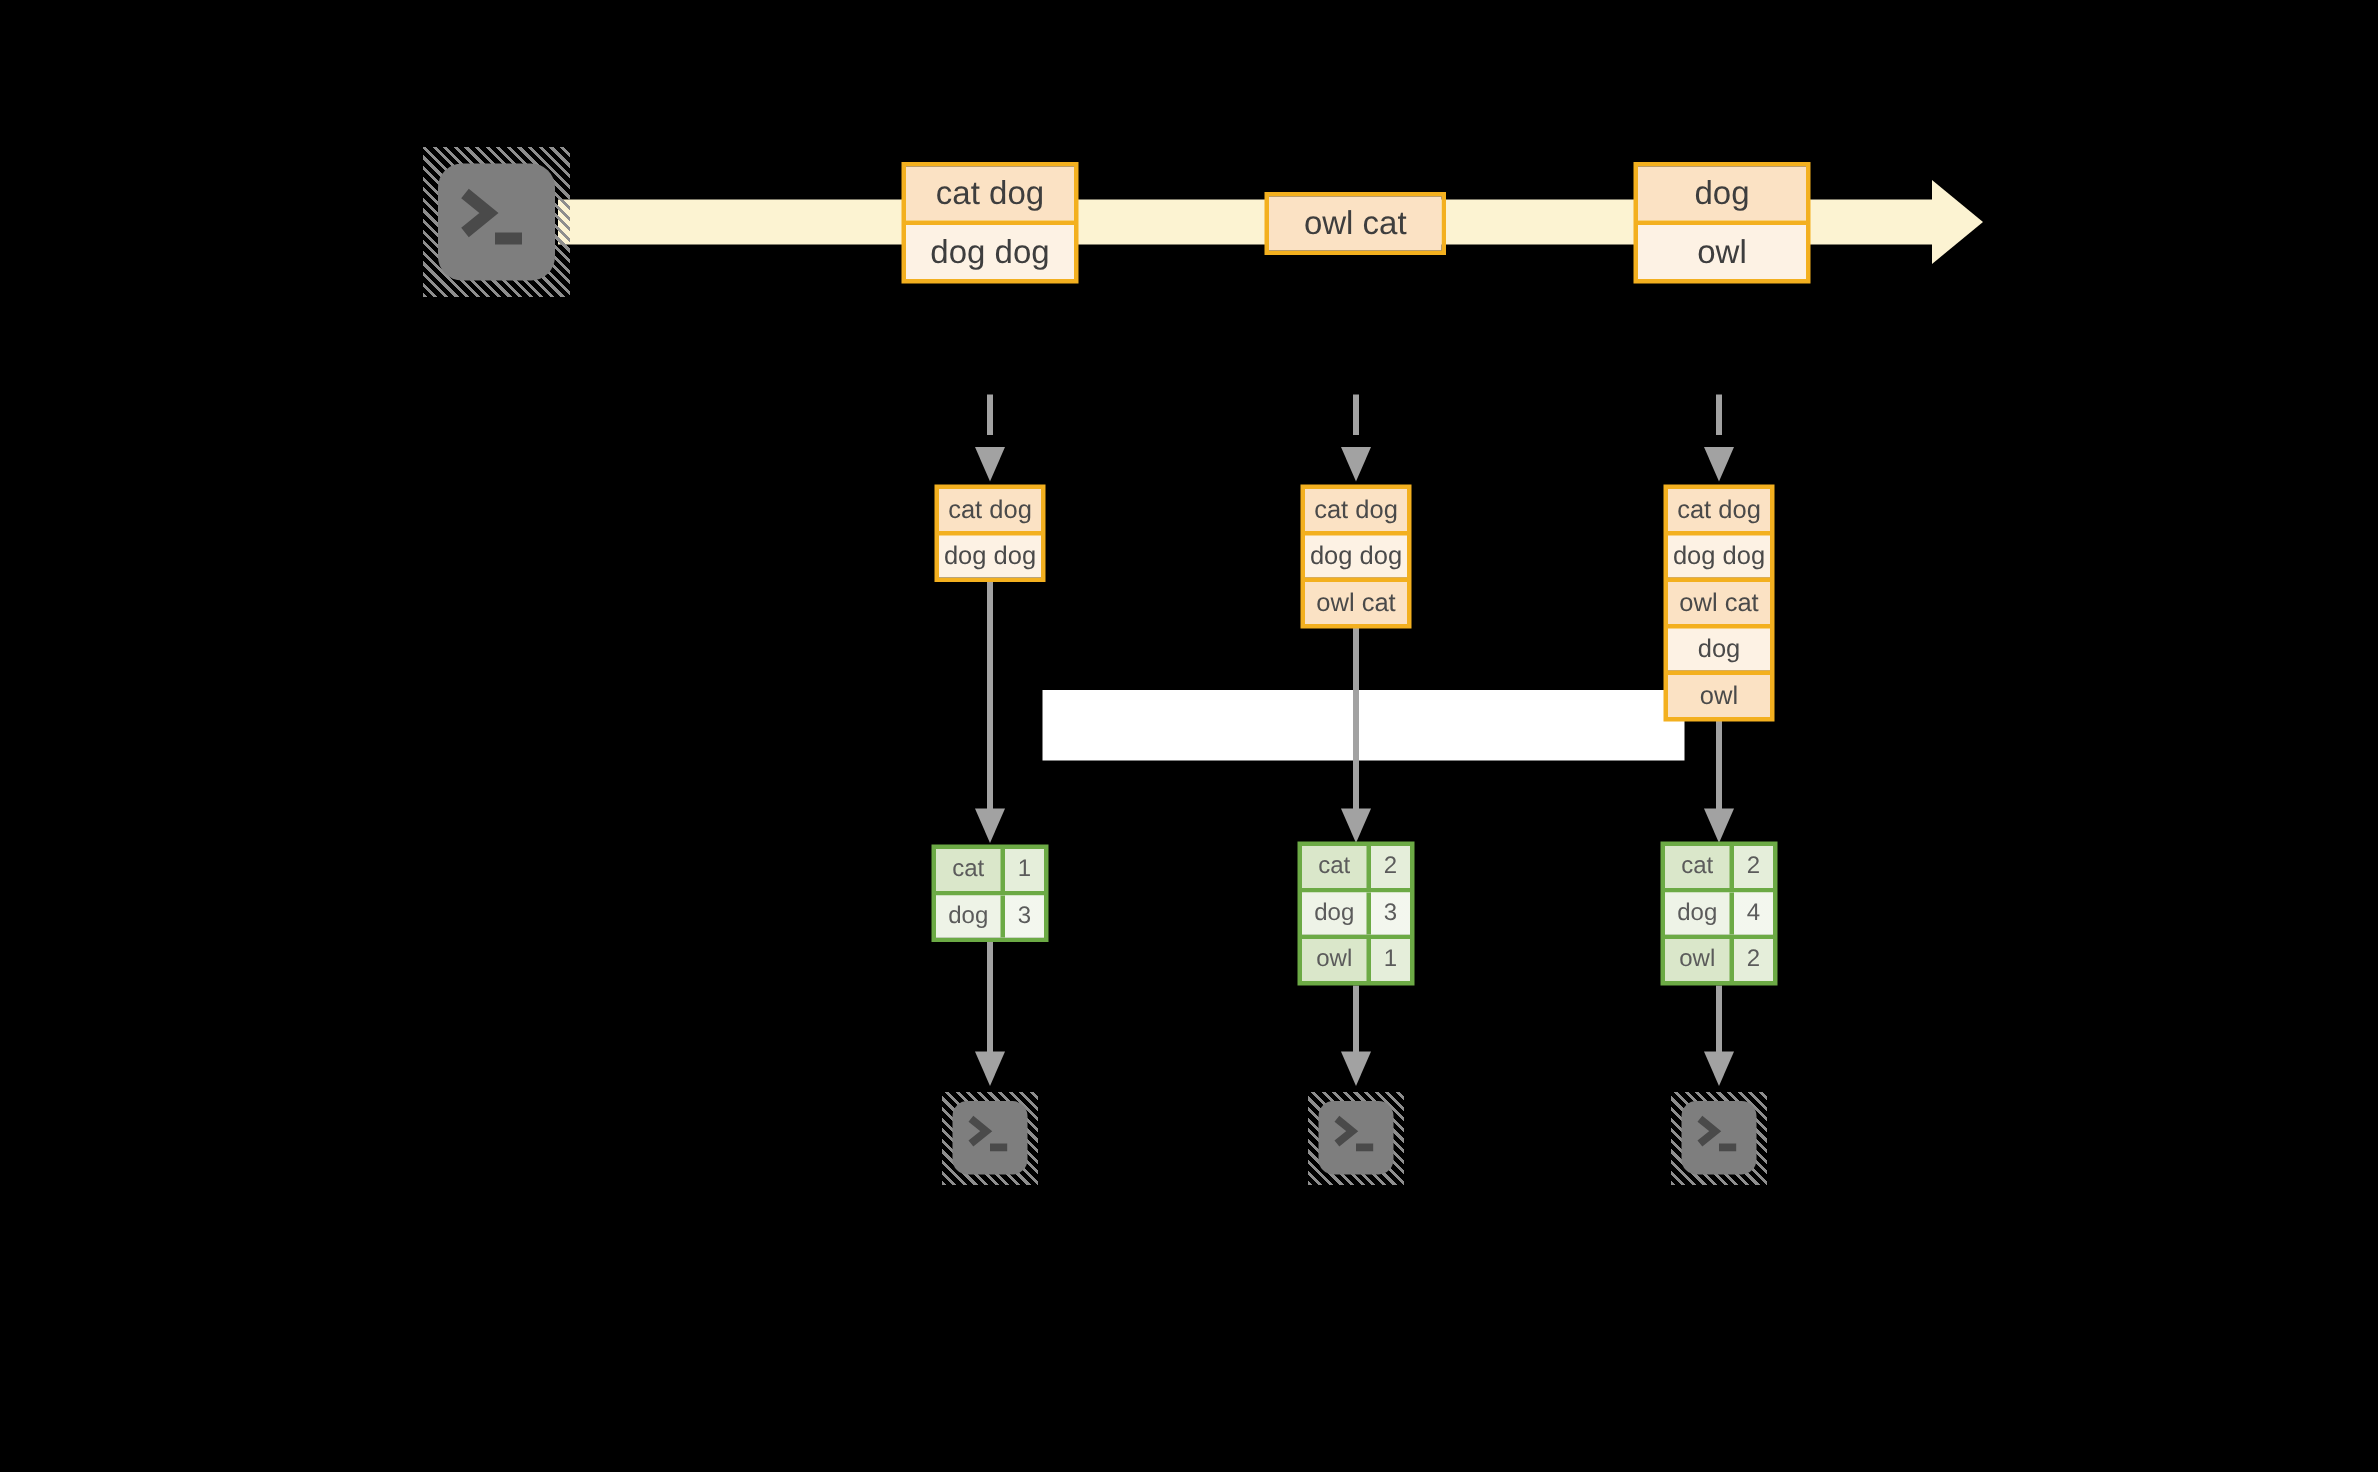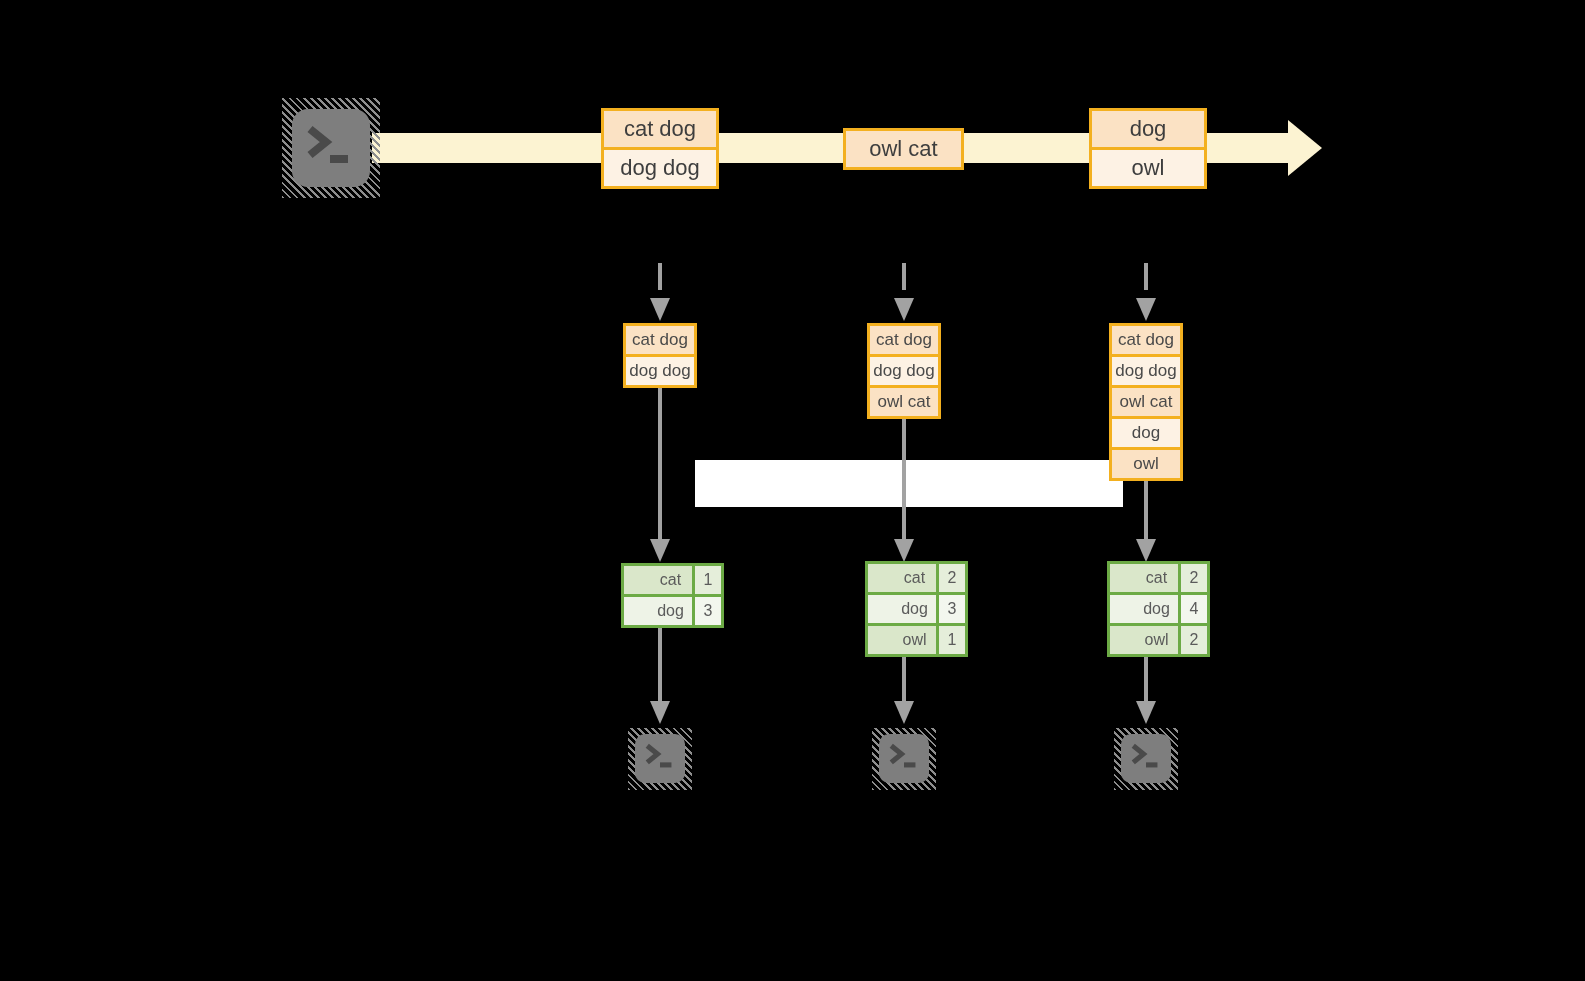--- a/index.html
+++ b/index.html
@@ -44,21 +44,21 @@
   .qlabel-bg{position:absolute;left:695px;top:460px;width:428px;height:47px;background:#FFFFFF;}
   .qlabel-text{position:absolute;left:695px;top:460px;width:428px;height:47px;
                display:flex;align-items:center;justify-content:center;
                font-size:31px;color:#242424;}
 
   
   .gtable{position:absolute;box-sizing:content-box;border:3px solid #6CAA45;}
   .gtable .grow{display:flex;height:28px;}
   .gtable .grow + .grow{border-top:3px solid #6CAA45;}
   .gcell{display:flex;align-items:center;justify-content:center;font-size:16px;color:#5B5B5B;}
-  .gcell.word{width:43px;margin-left:25px;}
+  .gcell.word{width:43px;}
   .gcell.num{width:26px;border-left:3px solid #6CAA45;
              background-image:linear-gradient(rgba(255,255,255,.3),rgba(255,255,255,.3));}
   .g-a{background-color:#DAE7CA;}
   .g-b{background-color:#EEF3E7;}
   .g-a .gcell, .g-b .gcell{background-color:inherit;}
   .g-a .gcell.num{background-color:#DAE7CA;}
   .g-b .gcell.num{background-color:#EEF3E7;}
 </style>
 </head>
 <body>

